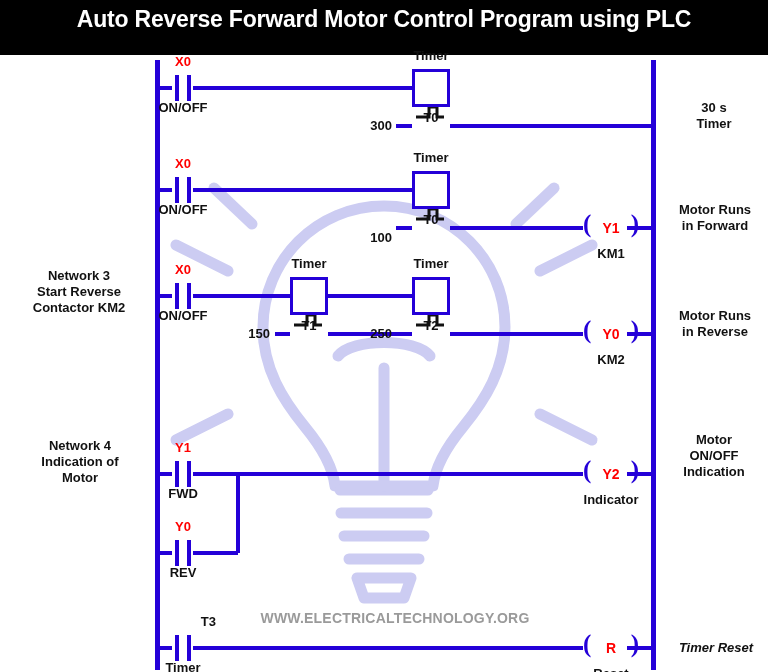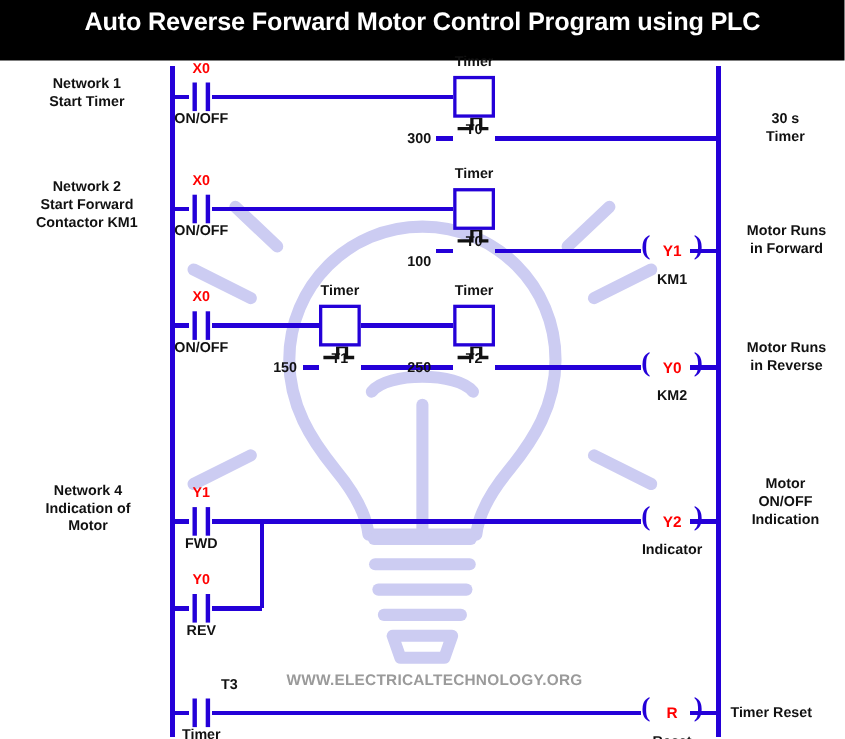--- a/index.html
+++ b/index.html
@@ -310,41 +310,36 @@
         <path d="M416 181 L 429 181 L 429 171 L 437 171 L 437 181 L 444 181"></path>
 
         <path d="M294 258 L 299 258 L 299 248 L 311 248 L 311 258 L 322 258"></path>
         <path d="M294 287 L 307 287 L 307 277 L 315 277 L 315 287 L 322 287"></path>
 
         <path d="M416 258 L 421 258 L 421 248 L 433 248 L 433 258 L 444 258"></path>
         <path d="M416 287 L 429 287 L 429 277 L 437 277 L 437 287 L 444 287"></path>
       </g>
     </svg>
 
-    <div class="net-label" style="left:14px; top:30px; width:130px;">Network 1
-Start Timer</div>
 
     <div class="contact" style="left:170px; top:37px;">
       <span class="bar left"></span>
       <span class="bar right"></span>
     </div>
     <div class="tag-red" style="left:150px; top:16px; width:66px;">X0</div>
     <div class="tag-sub" style="left:143px; top:62px; width:80px;">ON/OFF</div>
 
     <div class="timer-cap" style="left:392px; top:10px; width:78px;">Timer</div>
     <div class="timer-box" style="left:412px; top:31px;"></div>
     <div class="timer-name" style="left:392px; top:72px; width:78px;">T0</div>
     <div class="preset" style="left:330px; top:80px; width:62px;">300</div>
 
     <div class="desc-label" style="left:664px; top:62px; width:100px;">30 s
 Timer</div>
 
-    <div class="net-label" style="left:8px; top:124px; width:142px;">Network 2
-Start Forward
-Contactor KM1</div>
 
     <div class="contact" style="left:170px; top:139px;">
       <span class="bar left"></span>
       <span class="bar right"></span>
     </div>
     <div class="tag-red" style="left:150px; top:118px; width:66px;">X0</div>
     <div class="tag-sub" style="left:143px; top:164px; width:80px;">ON/OFF</div>
 
     <div class="timer-cap" style="left:392px; top:112px; width:78px;">Timer</div>
     <div class="timer-box" style="left:412px; top:133px;"></div>
@@ -354,20 +349,23 @@
     <div class="coil" style="left:583px; top:177px;">
       <span class="paren l">(</span>
       <span class="coil-tag">Y1</span>
       <span class="paren r">)</span>
     </div>
     <div class="tag-sub" style="left:571px; top:208px; width:80px;">KM1</div>
 
     <div class="desc-label" style="left:662px; top:164px; width:106px;">Motor Runs
 in Forward</div>
 
+    <div class="net-label" style="left:8px; top:230px; width:142px;">Network 3
+Start Reverse
+Contactor KM2</div>
 
     <div class="contact" style="left:170px; top:245px;">
       <span class="bar left"></span>
       <span class="bar right"></span>
     </div>
     <div class="tag-red" style="left:150px; top:224px; width:66px;">X0</div>
     <div class="tag-sub" style="left:143px; top:270px; width:80px;">ON/OFF</div>
 
     <div class="timer-cap" style="left:270px; top:218px; width:78px;">Timer</div>
     <div class="timer-box" style="left:290px; top:239px;"></div>
@@ -427,18 +425,18 @@
     <div class="tag-sub" style="left:148px; top:622px; width:70px;">Timer</div>
 
     <div class="coil" style="left:583px; top:597px;">
       <span class="paren l">(</span>
       <span class="coil-tag">R</span>
       <span class="paren r">)</span>
     </div>
     <div class="tag-sub" style="left:571px; top:628px; width:80px;">Reset
 Timer</div>
 
-    <div class="desc-label" style="left:664px; top:602px; width:104px; text-align:left;">Timer Reset</div>
+    <div class="desc-label" style="left:664px; top:602px; width:104px; text-align:center;font-style:italic;">Timer Reset</div>
 
     <div id="watermark" style="left:200px; top:572px; width:390px;">WWW.ELECTRICALTECHNOLOGY.ORG</div>
 
   </div>
 </div>
 
 </body></html>

